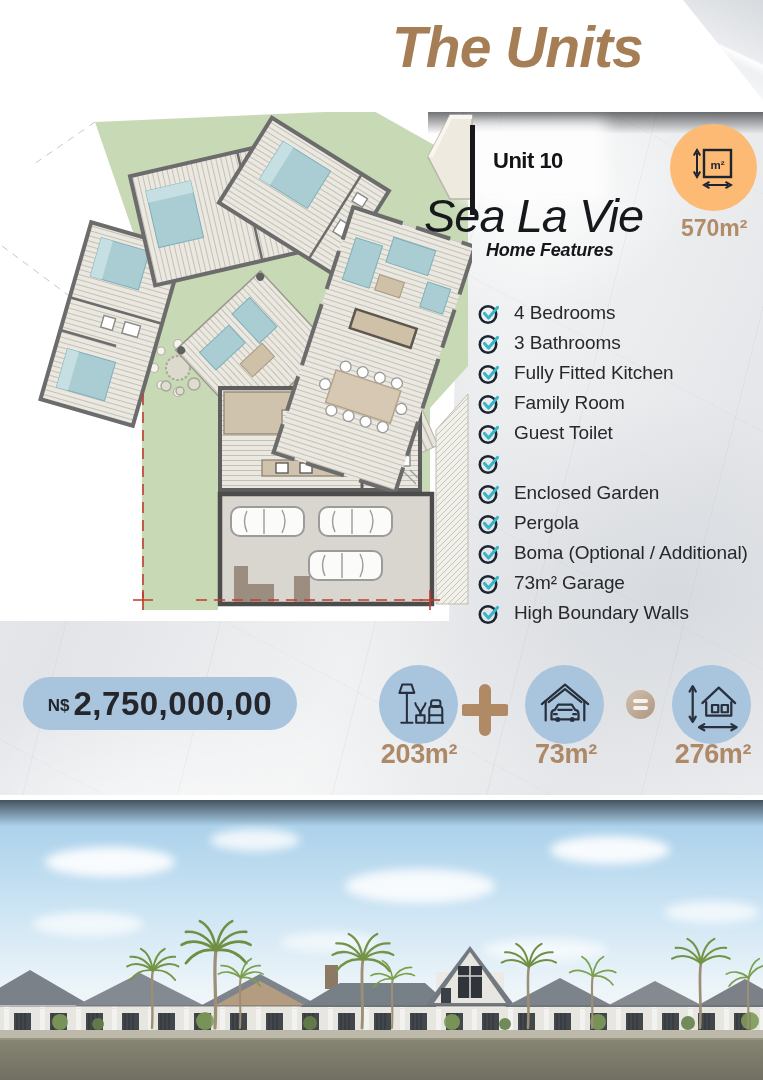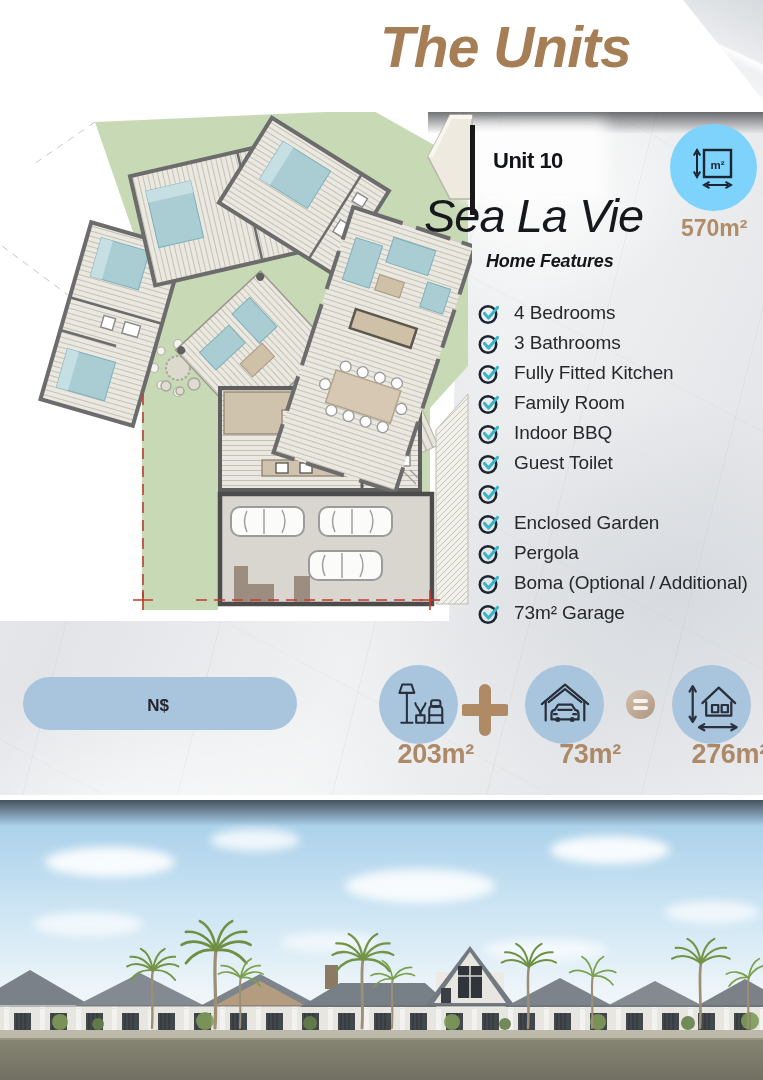--- a/index.html
+++ b/index.html
@@ -14,57 +14,57 @@
       radial-gradient(ellipse 420px 240px at 22% 78%, rgba(255,255,255,.75), transparent 72%),
       radial-gradient(ellipse 500px 280px at 88% 55%, rgba(203,207,213,.55), transparent 70%),
       radial-gradient(ellipse 300px 200px at 45% 40%, rgba(210,213,218,.45), transparent 70%),
       linear-gradient(115deg,#ecedef 0%,#e2e4e8 28%,#f0f1f2 52%,#e5e7ea 74%,#edeef0 100%);}
   .marble::after{content:"";position:absolute;inset:0;opacity:.5;
     background:
       repeating-linear-gradient(104deg, transparent 0 64px, rgba(150,154,162,.18) 64px 65px, transparent 65px 150px),
       repeating-linear-gradient(28deg, transparent 0 90px, rgba(150,154,162,.12) 90px 91px, transparent 91px 210px);}
 
   
-  .header{position:absolute;left:0;top:0;width:724px;height:112px;background:#ffffff;z-index:5;}
+  .header{position:absolute;left:12px;top:0;width:724px;height:112px;background:#ffffff;z-index:5;}
   .title{position:absolute;left:380px;top:14px;font-size:57px;font-weight:800;font-style:italic;
          letter-spacing:-1px;color:#a57e56;white-space:nowrap;}
   .header-shadow{position:absolute;left:428px;top:112px;width:335px;height:22px;z-index:4;
          background:linear-gradient(180deg,rgba(25,26,30,.62),rgba(25,26,30,0));}
   .corner-fold{position:absolute;right:0;top:0;width:80px;height:100px;z-index:6;
          clip-path:polygon(100% 0,100% 100%,0 0);
          background:linear-gradient(205deg,#d7dade 0%,#eef0f2 55%,#ffffff 100%);}
   .corner-fold::before{content:"";position:absolute;inset:0;
          background:linear-gradient(205deg,transparent 46%,rgba(255,255,255,.95) 48%,transparent 56%);}
 
   
   .arrow-marker{position:absolute;left:427px;top:113px;z-index:6;}
   .unit-glow{position:absolute;left:470px;top:132px;width:126px;height:60px;background:#fdfdfd;z-index:5;
          box-shadow:0 0 14px 10px rgba(253,253,253,.95);}
   .unit-label{position:absolute;left:493px;top:148px;z-index:6;font-size:22px;font-weight:800;
          letter-spacing:-.5px;color:#121316;}
   .m2-badge{position:absolute;left:670px;top:124px;width:87px;height:87px;border-radius:50%;
-         background:#7dd3fc;z-index:6;display:flex;align-items:center;justify-content:center;}
+         background:#fdba74;z-index:6;display:flex;align-items:center;justify-content:center;}
   .unit-name{position:absolute;left:424px;top:188px;z-index:6;font-size:47px;font-weight:400;font-style:italic;
          letter-spacing:-1px;color:#17181b;white-space:nowrap;}
   .unit-area{position:absolute;left:681px;top:215px;z-index:6;font-size:23px;font-weight:700;color:#b18c69;}
-  .features-heading{position:absolute;left:486px;top:251px;z-index:6;font-size:18px;font-weight:700;
+  .features-heading{position:absolute;left:486px;top:240px;z-index:6;font-size:18px;font-weight:700;
          font-style:italic;color:#141619;letter-spacing:-.2px;}
   .features{position:absolute;left:478px;top:298px;z-index:6;list-style:none;margin:0;padding:0;}
   .features li{display:flex;align-items:center;gap:13px;height:30px;font-size:19px;font-weight:500;
          color:#26282b;letter-spacing:-.1px;white-space:nowrap;}
   .features svg{flex:0 0 auto;}
 
   
   .price-pill{position:absolute;left:23px;top:677px;width:274px;height:53px;border-radius:27px;
          background:#a9c4dd;z-index:6;display:flex;align-items:center;justify-content:center;}
   .price-pill .cur{font-size:17px;font-weight:800;color:#24262b;margin-right:4px;margin-top:4px;}
   .price-pill .amt{font-size:33px;font-weight:800;color:#24262b;letter-spacing:.5px;}
   .bd-circle{position:absolute;width:79px;height:79px;border-radius:50%;background:#a9c4dd;z-index:6;
          display:flex;align-items:center;justify-content:center;}
-  .bd-label{position:absolute;width:110px;text-align:right;z-index:6;font-size:27px;font-weight:800;
+  .bd-label{position:absolute;width:110px;text-align:center;z-index:6;font-size:27px;font-weight:800;
          color:#ad8967;letter-spacing:-.3px;}
   .plus-sign{position:absolute;left:462px;top:680px;z-index:6;}
   .equals-badge{position:absolute;left:626px;top:690px;width:29px;height:29px;border-radius:50%;z-index:6;
          background:linear-gradient(135deg,#d2c0ad,#ae9680);display:flex;flex-direction:column;
          align-items:center;justify-content:center;gap:3px;}
   .equals-badge span{display:block;width:15px;height:4px;border-radius:2px;background:#f5f1ec;}
 
   .plan-svg{position:absolute;left:0;top:98px;z-index:2;}
   .render-svg{position:absolute;left:0;top:800px;z-index:2;}
 </style>
@@ -294,27 +294,20 @@
           <circle cx="10" cy="12.5" r="8.2" fill="none" stroke="#1d2630" stroke-width="2.6"></circle>
           <path d="M6.5 11.5 L10.5 16 L19.5 5.5" fill="none" stroke="#38b6c9" stroke-width="3.1" stroke-linecap="round" stroke-linejoin="round"></path>
         </svg>
       <span>Family Room</span>
       </li>
     <li>
       <svg width="23" height="23" viewBox="0 0 23 23">
           <circle cx="10" cy="12.5" r="8.2" fill="none" stroke="#1d2630" stroke-width="2.6"></circle>
           <path d="M6.5 11.5 L10.5 16 L19.5 5.5" fill="none" stroke="#38b6c9" stroke-width="3.1" stroke-linecap="round" stroke-linejoin="round"></path>
         </svg>
-      <span>Indoor BBQ</span>
-      </li>
-    <li>
-      <svg width="23" height="23" viewBox="0 0 23 23">
-          <circle cx="10" cy="12.5" r="8.2" fill="none" stroke="#1d2630" stroke-width="2.6"></circle>
-          <path d="M6.5 11.5 L10.5 16 L19.5 5.5" fill="none" stroke="#38b6c9" stroke-width="3.1" stroke-linecap="round" stroke-linejoin="round"></path>
-        </svg>
       <span>Guest Toilet</span>
       </li>
     <li>
       <svg width="23" height="23" viewBox="0 0 23 23">
           <circle cx="10" cy="12.5" r="8.2" fill="none" stroke="#1d2630" stroke-width="2.6"></circle>
           <path d="M6.5 11.5 L10.5 16 L19.5 5.5" fill="none" stroke="#38b6c9" stroke-width="3.1" stroke-linecap="round" stroke-linejoin="round"></path>
         </svg>
       </li>
     <li>
       <svg width="23" height="23" viewBox="0 0 23 23">
@@ -336,25 +329,33 @@
           <path d="M6.5 11.5 L10.5 16 L19.5 5.5" fill="none" stroke="#38b6c9" stroke-width="3.1" stroke-linecap="round" stroke-linejoin="round"></path>
         </svg>
       <span>Boma (Optional / Additional)</span>
       </li>
     <li>
       <svg width="23" height="23" viewBox="0 0 23 23">
           <circle cx="10" cy="12.5" r="8.2" fill="none" stroke="#1d2630" stroke-width="2.6"></circle>
           <path d="M6.5 11.5 L10.5 16 L19.5 5.5" fill="none" stroke="#38b6c9" stroke-width="3.1" stroke-linecap="round" stroke-linejoin="round"></path>
         </svg>
       <span>73m² Garage</span>
+      </li>
+    <li>
+      <svg width="23" height="23" viewBox="0 0 23 23">
+          <circle cx="10" cy="12.5" r="8.2" fill="none" stroke="#1d2630" stroke-width="2.6"></circle>
+          <path d="M6.5 11.5 L10.5 16 L19.5 5.5" fill="none" stroke="#38b6c9" stroke-width="3.1" stroke-linecap="round" stroke-linejoin="round"></path>
+        </svg>
+      <span>High Boundary Walls</span>
       </li>
   </ul>
 
   <div class="price-pill">
     <span class="cur">N$</span>
+    <span class="amt">2,750,000,00</span>
   </div>
 
   <div class="bd-circle" style="left:379px;top:665px;">
     <svg width="54" height="54" viewBox="0 0 58 58" fill="none" stroke="#27303c" stroke-width="2.2" stroke-linecap="round" stroke-linejoin="round">
       <path d="M10 48 H22 M16 48 V16"></path>
       <path d="M11 7 H21 L24 16 H8 Z"></path>
       <rect x="26" y="40" width="9" height="8"></rect>
       <path d="M30.5 40 C30.5 33 26 32 25 27 M30.5 40 C30.5 33 35 32 36 27"></path>
       <rect x="25" y="31" width="11" height="9" fill="#eef2f5" stroke="none" opacity="0"></rect>
       <path d="M40 48 V34 q0 -4 4 -4 h6 q4 0 4 4 v14"></path>

